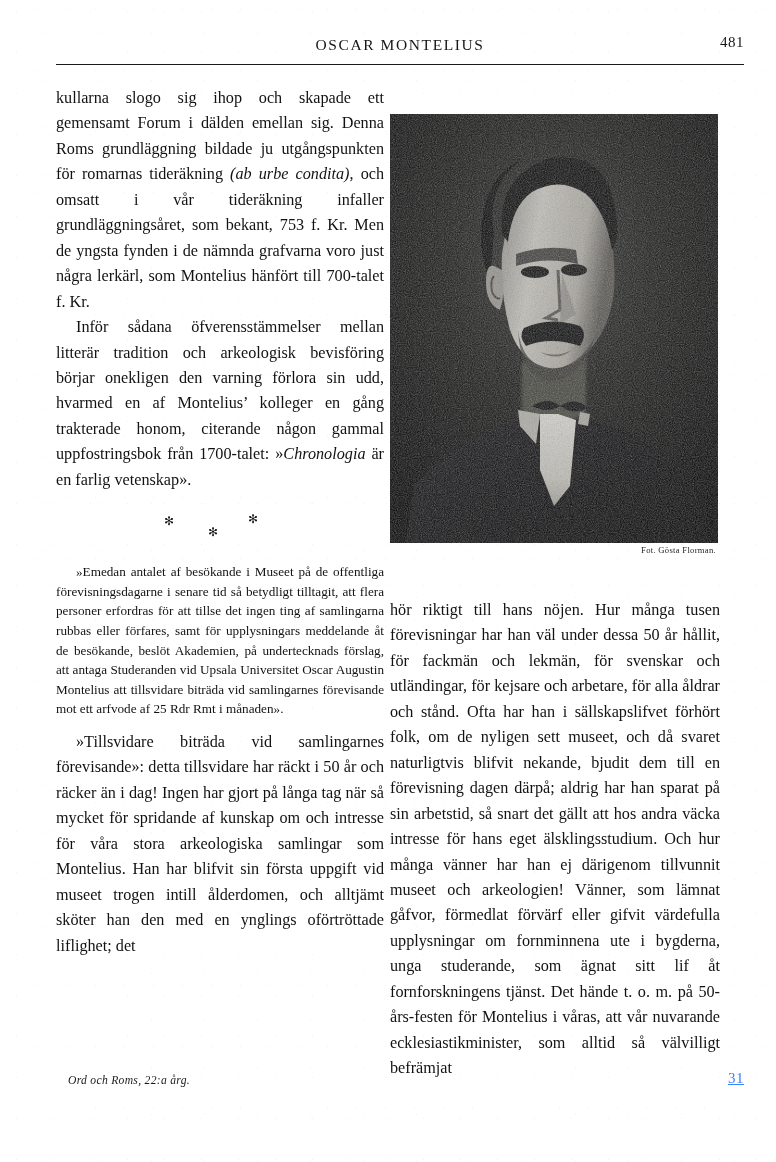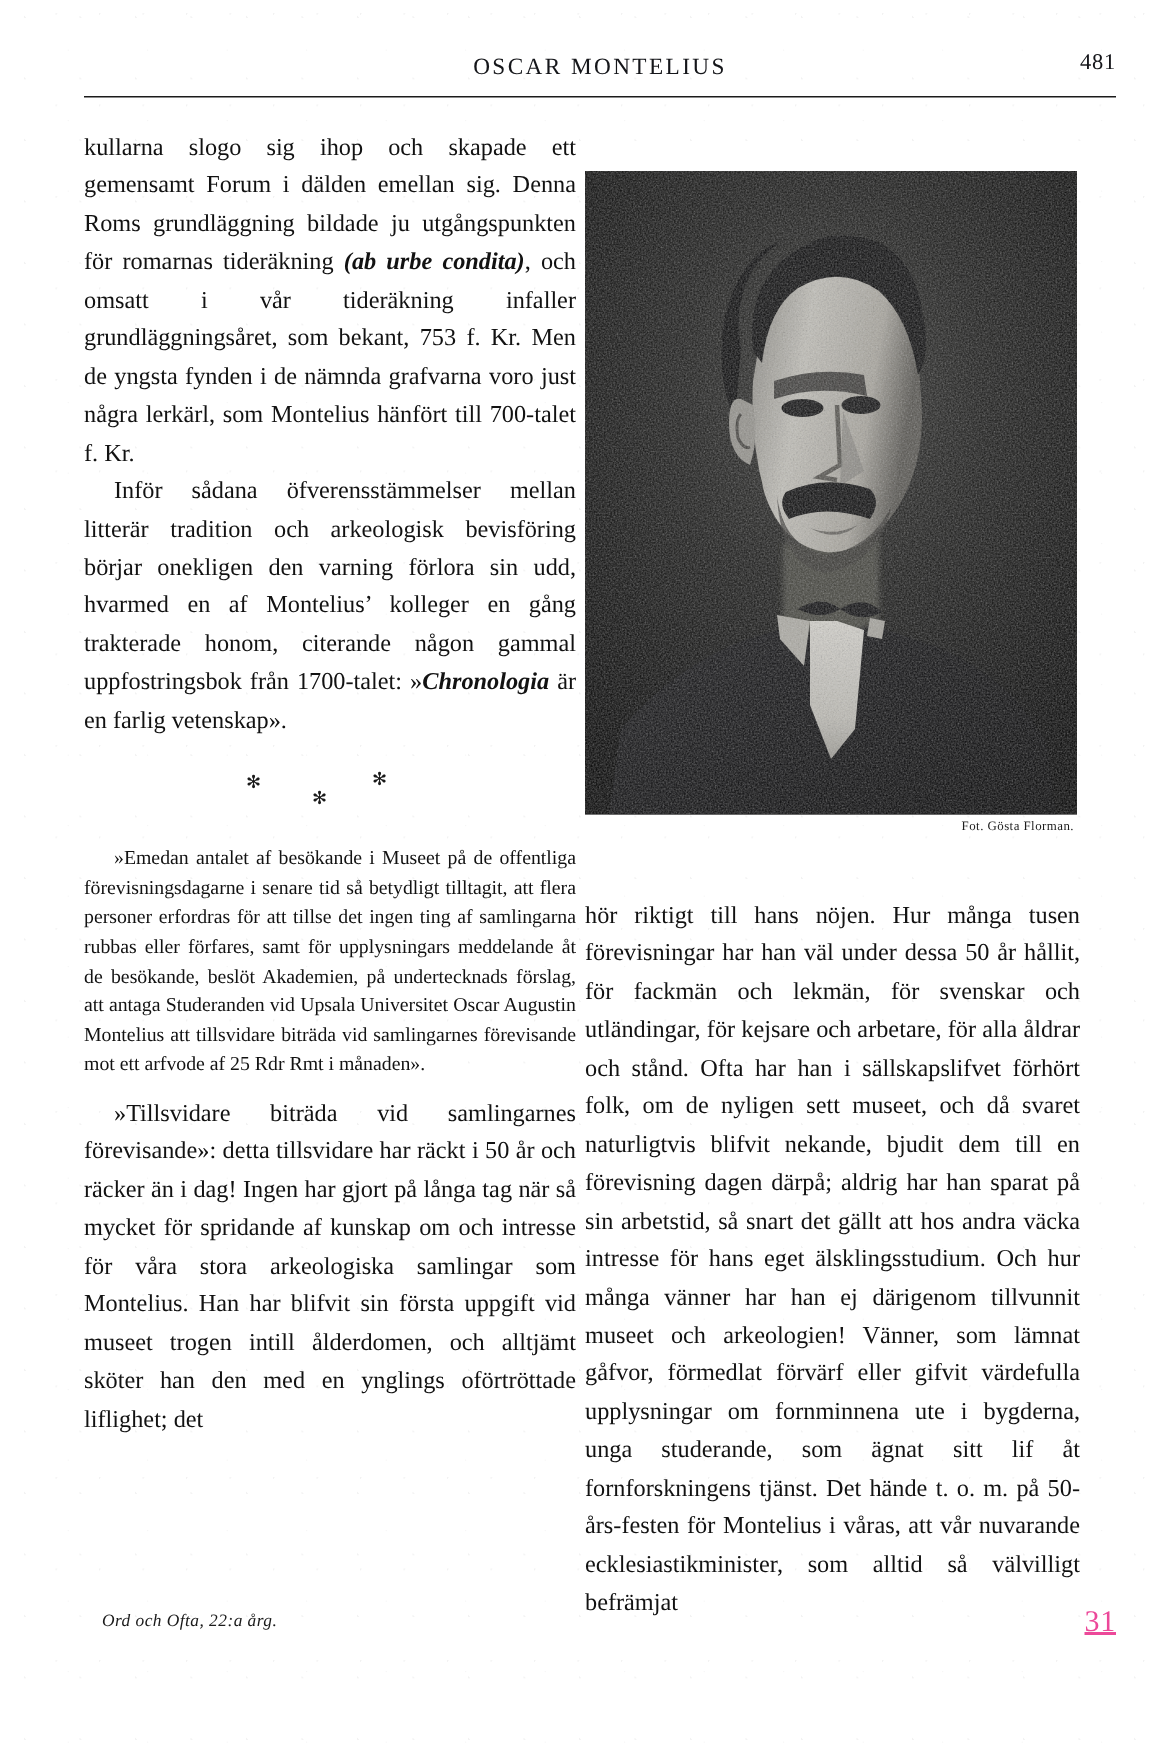--- a/index.html
+++ b/index.html
@@ -72,21 +72,21 @@
     font-size: 16.2px;
     line-height: 25.45px;
     text-align: justify;
     text-justify: inter-word;
     hyphens: manual;
     color: #121212;
   }
   p.indent { text-indent: 20px; }
   p.noindent { text-indent: 0; }
 
-  i, .it { font-style: italic; font-weight: bold; }
+  i, .it { font-style: italic; }
 
   
   .extract p {
     font-size: 13.2px;
     line-height: 19.6px;
     text-align: justify;
   }
   .extract { margin-top: 9px; margin-bottom: 9px; }
 
   .gap-para { margin-top: 11px; }
@@ -155,23 +155,23 @@
     top: 1074px;
     font-style: italic;
     font-size: 11.6px;
     letter-spacing: 0.3px;
     color: #1a1a1a;
   }
   .footer-right {
     position: absolute;
     right: 44px;
     top: 1070px;
-    font-size: 20px;
+    font-size: 15px;
     letter-spacing: 0.5px;
-    color: #ec4899;
+    color: #3b82f6;
     text-decoration: underline;
   }
 
   
   .grain {
     position: absolute;
     inset: 0;
     pointer-events: none;
     opacity: .05;
     background-image:
@@ -293,17 +293,17 @@
     </div>
 
     <div class="photo-credit">Fot. Gösta Florman.</div>
 
   </div>
 
   <div class="col-right-body">
     <p class="noindent">hör riktigt till hans nöjen. Hur många tusen förevisningar har han väl under dessa 50 år hållit, för fackmän och lekmän, för svenskar och utländingar, för kejsare och arbetare, för alla åldrar och stånd. Ofta har han i sällskapslifvet förhört folk, om de nyligen sett museet, och då svaret naturligtvis blifvit nekande, bjudit dem till en förevisning dagen därpå; aldrig har han sparat på sin arbetstid, så snart det gällt att hos andra väcka intresse för hans eget älsklingsstudium. Och hur många vänner har han ej därigenom tillvunnit museet och arkeologien! Vänner, som lämnat gåfvor, förmedlat förvärf eller gifvit värdefulla upplysningar om fornminnena ute i bygderna, unga studerande, som ägnat sitt lif åt fornforskningens tjänst. Det hände t. o. m. på 50-års-festen för Montelius i våras, att vår nuvarande ecklesiastikminister, som alltid så välvilligt befrämjat</p>
   </div>
 
-  <div class="footer-left">Ord och Ofta, 22:a årg.</div>
+  <div class="footer-left">Ord och Roms, 22:a årg.</div>
   <div class="footer-right">31</div>
 
   <div class="grain"></div>
 </div>
 
 </body></html>

